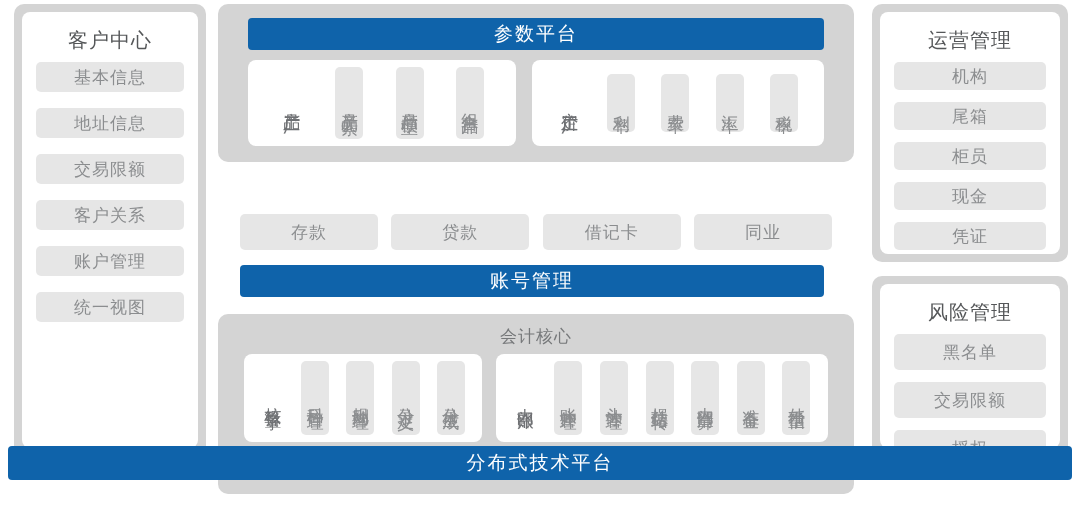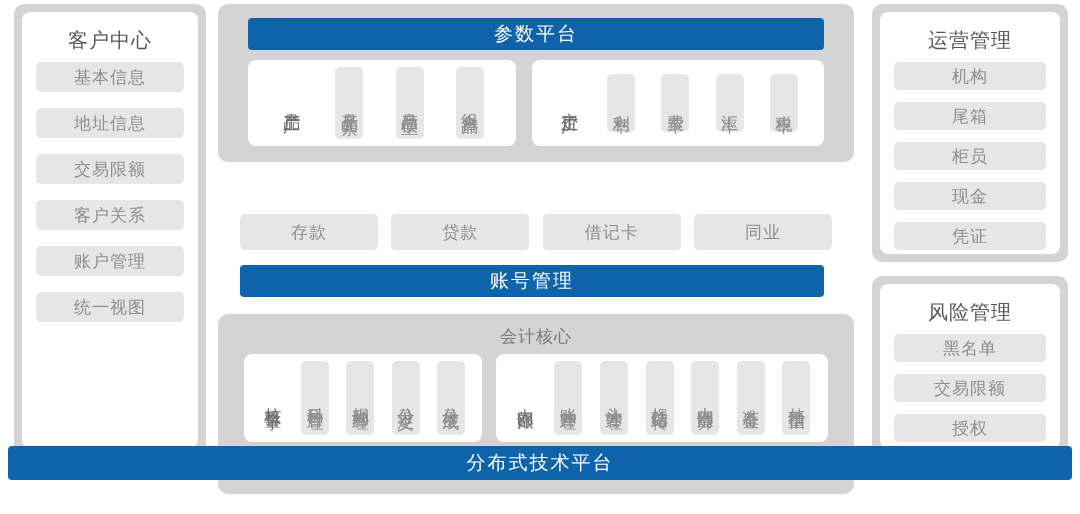--- a/index.html
+++ b/index.html
@@ -120,21 +120,21 @@
   #ops-panel{left:872px;top:4px;width:196px;height:258px;}
   #ops-panel .panel-inner{left:8px;top:8px;right:8px;bottom:8px;}
   #ops-panel .panel-title{position:absolute;left:0;right:0;top:26px;}
   #ops-list{position:absolute;left:22px;right:22px;top:58px;display:flex;flex-direction:column;gap:12px;}
   #ops-list .chip{height:28px;}
 
   #risk-panel{left:872px;top:276px;width:196px;height:180px;}
   #risk-panel .panel-inner{left:8px;top:8px;right:8px;bottom:8px;}
   #risk-panel .panel-title{position:absolute;left:0;right:0;top:26px;}
   #risk-list{position:absolute;left:22px;right:22px;top:58px;display:flex;flex-direction:column;gap:12px;}
-  #risk-list .chip{height:28px;}
+  #risk-list .chip{height:36px;}
 
   
   #tech-bar{left:8px;top:446px;width:1064px;height:34px;font-size:19px;text-align:right;}
 </style>
 </head>
 <body>
 
 <div class="canvas">
 
   <div class="panel" id="customer-panel">

